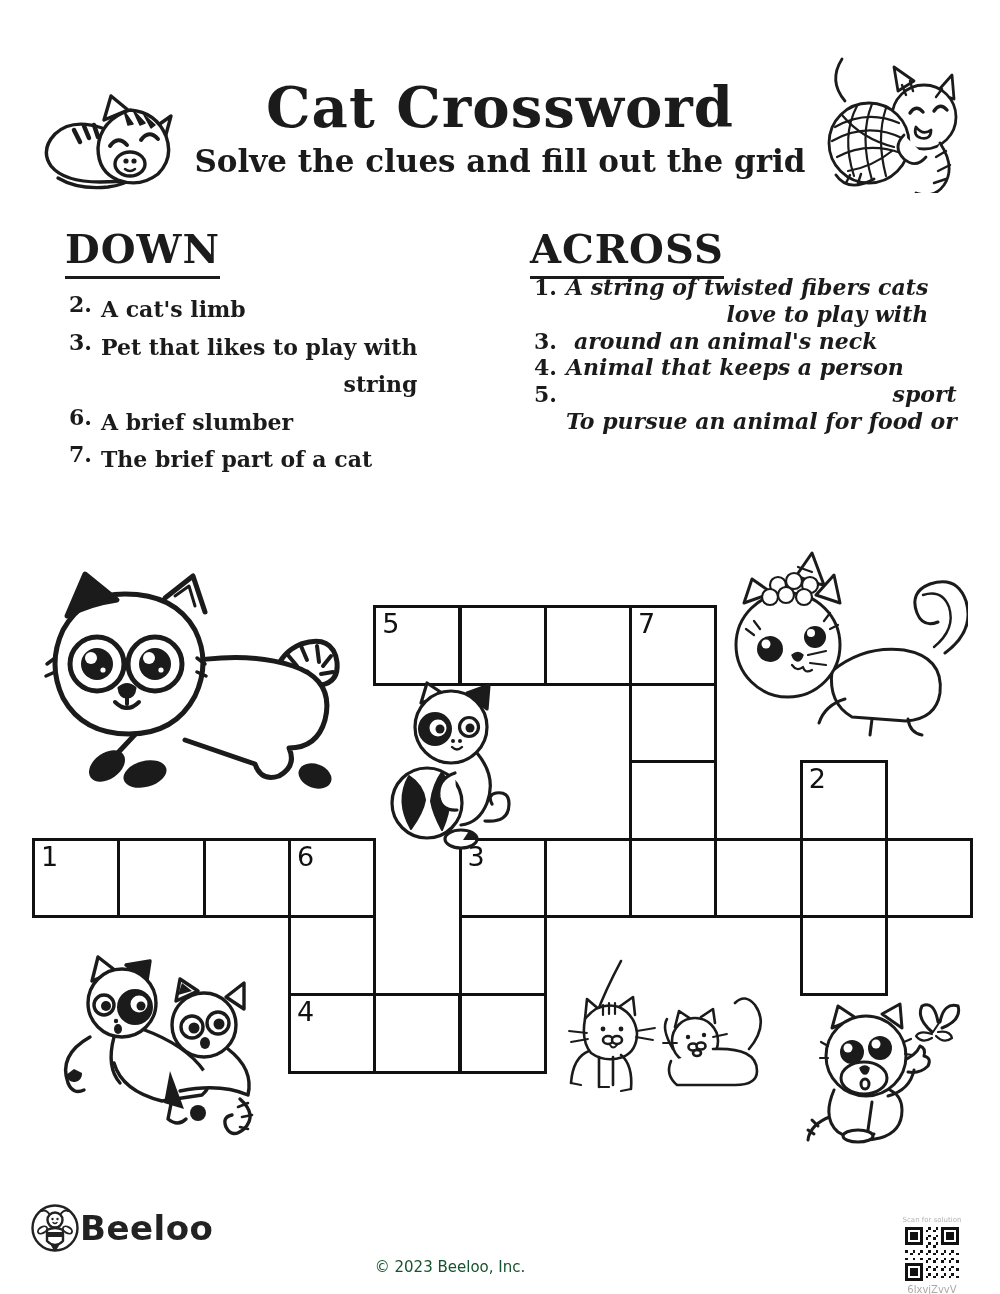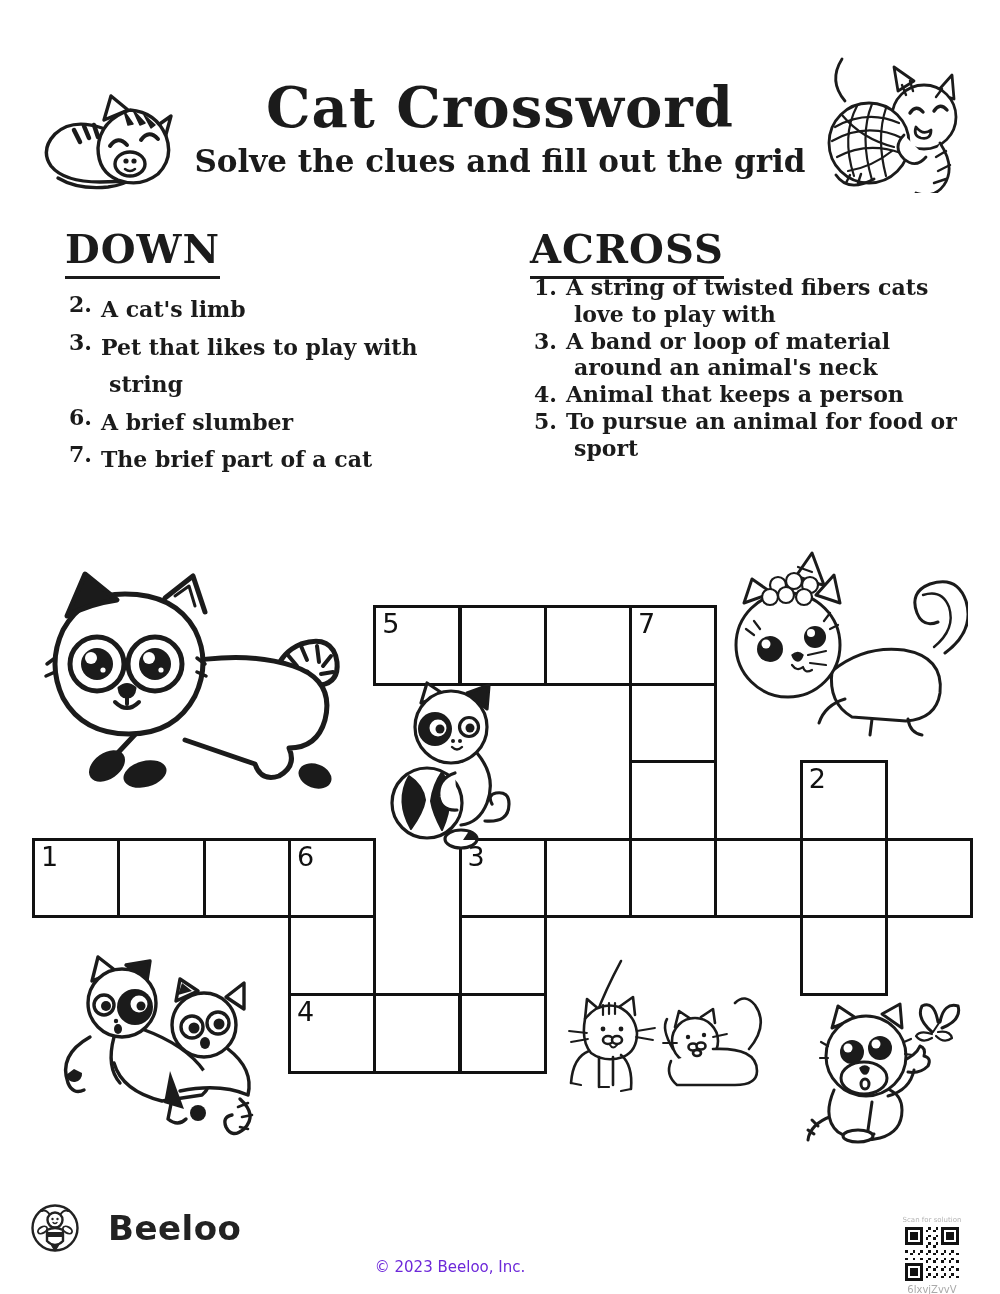--- a/index.html
+++ b/index.html
@@ -8,32 +8,32 @@
   .abs{position:absolute;}
 
   .title{left:0;top:74px;width:1000px;text-align:center;font-size:56px;font-weight:bold;letter-spacing:1px;}
   .subtitle{left:0;top:143px;width:1000px;text-align:center;font-size:31px;font-weight:bold;}
 
   .clue-head{font-size:40px;font-weight:bold;letter-spacing:1px;border-bottom:3px solid #1b1b1b;padding-bottom:4px;}
   .clue-list{font-size:22px;font-weight:bold;}
   .clue{display:flex;align-items:flex-start;}
   .clue-num{width:24px;text-align:right;margin-right:9px;flex:none;}
   .clue-line{white-space:nowrap;}
-  .clue-line.cont{padding-left:8px;}
+  .clue-line.cont{padding-left:8px;text-align:right;}
   .down-list .clue-line{line-height:37.5px;}
-  .across-list .clue-line{line-height:26.8px;}
+  .across-list .clue-line{line-height:26.8px;font-style:italic;}
 
   .cell{position:absolute;border:3px solid #111;background:#fff;box-sizing:border-box;}
   .cell-num{position:absolute;left:6px;top:1px;font-family:"DejaVu Sans",sans-serif;
             font-size:27px;font-weight:400;color:#111;line-height:1.1;}
 
-  .brand-row{left:30px;top:1203px;display:flex;align-items:center;gap:28px;}
+  .brand-row{left:30px;top:1203px;display:flex;align-items:center;gap:0;}
   .brand-name{font-family:"DejaVu Sans",sans-serif;font-weight:bold;font-size:34px;color:#222;letter-spacing:.5px;}
   .copyright{left:0;top:1258px;width:900px;text-align:center;font-family:"DejaVu Sans",sans-serif;
-             font-size:15px;color:#6d28d9;font-weight:400;}
+             font-size:15px;color:#14532d;font-weight:400;}
   .qr-block{left:893px;top:1188px;width:78px;text-align:center;font-family:"DejaVu Sans",sans-serif;color:#b5b5b5;}
   .qr-caption{font-size:7px;margin-bottom:3px;margin-top:28px;}
   .qr-code-text{font-size:10px;margin-top:3px;color:#aaaaaa;}
   svg{display:block;}
 </style>
 </head>
 <body>
 
 <div class="page">
 
@@ -115,35 +115,34 @@
       <div class="clue">
         <span class="clue-num">1.</span>
         <div>
           <div class="clue-line">A string of twisted fibers cats</div>
           <div class="clue-line cont">love to play with</div>
         </div>
       </div>
       <div class="clue">
         <span class="clue-num">3.</span>
         <div>
-          <div class="clue-line">A band or loop of material</div>
           <div class="clue-line cont">around an animal's neck</div>
         </div>
       </div>
       <div class="clue">
         <span class="clue-num">4.</span>
         <div>
           <div class="clue-line">Animal that keeps a person</div>
         </div>
       </div>
       <div class="clue">
         <span class="clue-num">5.</span>
         <div>
+          <div class="clue-line cont">sport</div>
           <div class="clue-line">To pursue an animal for food or</div>
-          <div class="clue-line cont">sport</div>
         </div>
       </div>
     </div>
 
   <div class="abs" id="grid" style="left:0;top:0;">
       <div class="cell" style="left: 373.2px; top: 605px; width: 88.3px; height: 80.6px;">
         <span class="cell-num">5</span>
       </div>
       <div class="cell" style="left: 458.5px; top: 605px; width: 88.3px; height: 80.6px;"></div>
       <div class="cell" style="left: 543.8px; top: 605px; width: 88.3px; height: 80.6px;"></div>

